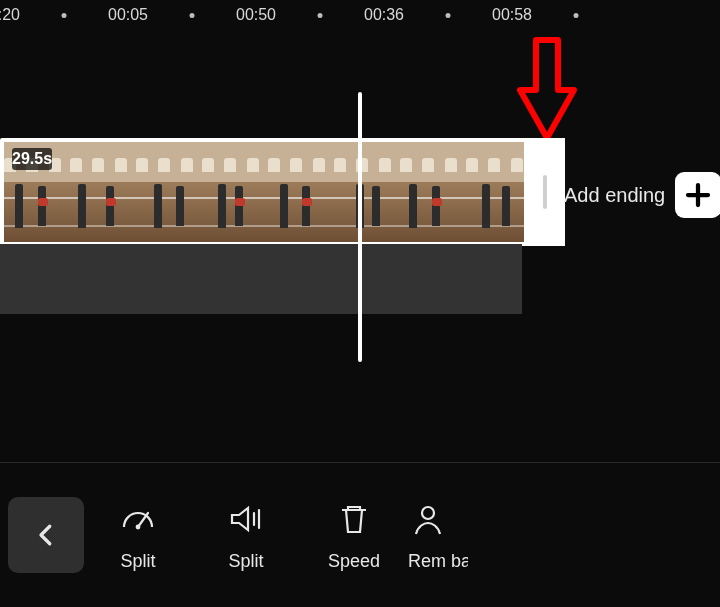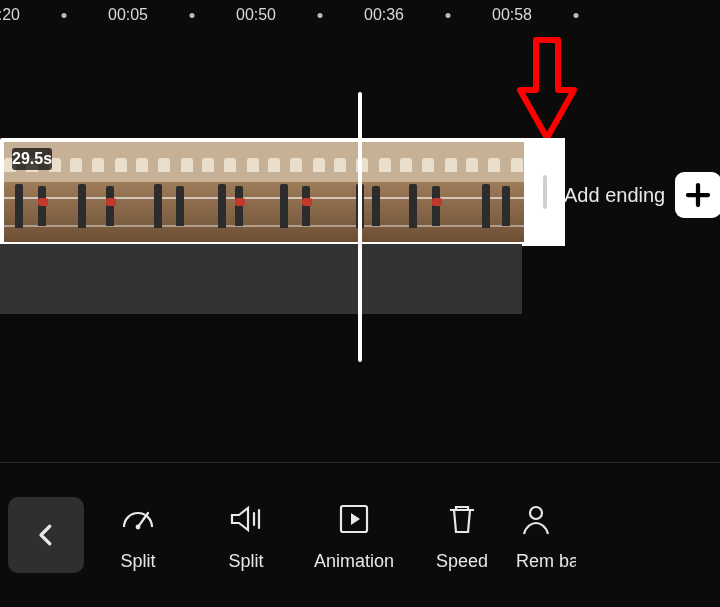--- a/index.html
+++ b/index.html
@@ -221,29 +221,20 @@
   <div class="tool-btn">
     <span class="ticon">
       <svg viewBox="0 0 40 40" width="40" height="40">
         <path d="M6 16v8h7l9 7V9l-9 7H6z"></path>
         <path d="M28 14v12M33 11v18" stroke-linecap="round"></path>
       </svg>
     </span>
     <span class="tlabel">Split</span>
   </div>
 
-  <div class="tool-btn">
-    <span class="ticon">
-      <svg viewBox="0 0 40 40" width="40" height="40">
-        <rect x="7" y="7" width="26" height="26" rx="2"></rect>
-        <path d="M17 14v12l9-6z" fill="#e8e8e8" stroke="none"></path>
-      </svg>
-    </span>
-    <span class="tlabel">Animation</span>
-  </div>
 
   <div class="tool-btn">
     <span class="ticon">
       <svg viewBox="0 0 40 40" width="40" height="40">
         <path d="M8 11h24M14 11V8h12v3M12 11l2 22h12l2-22"></path>
       </svg>
     </span>
     <span class="tlabel">Speed</span>
   </div>
 

